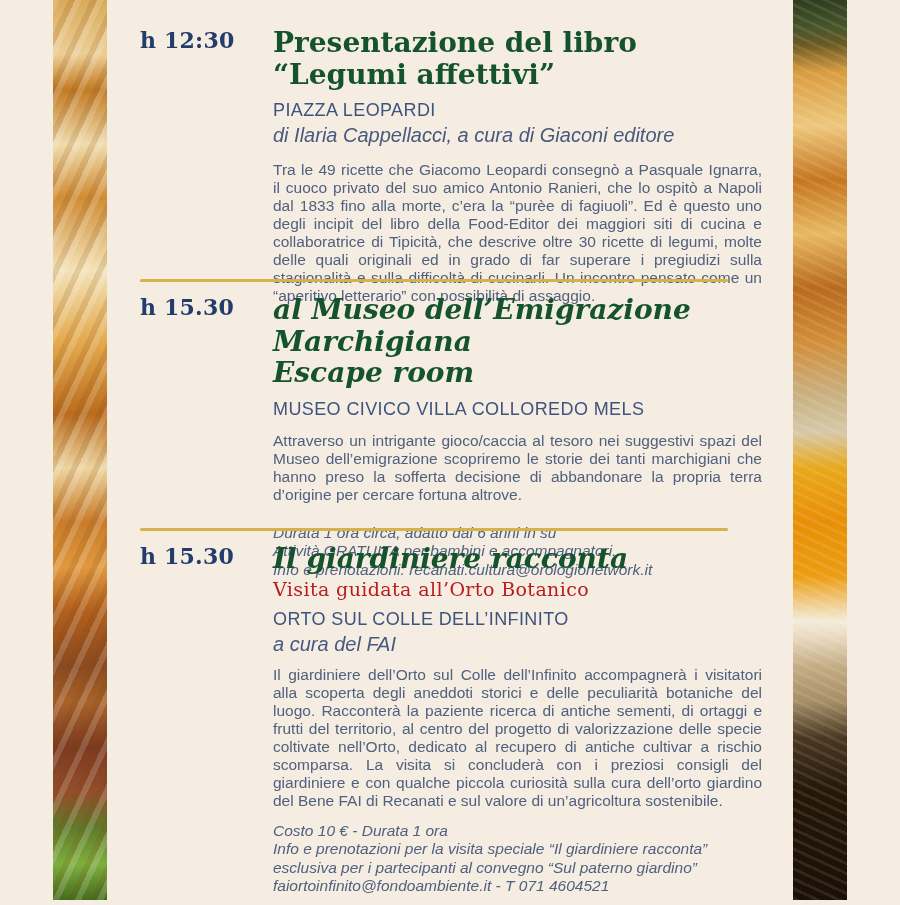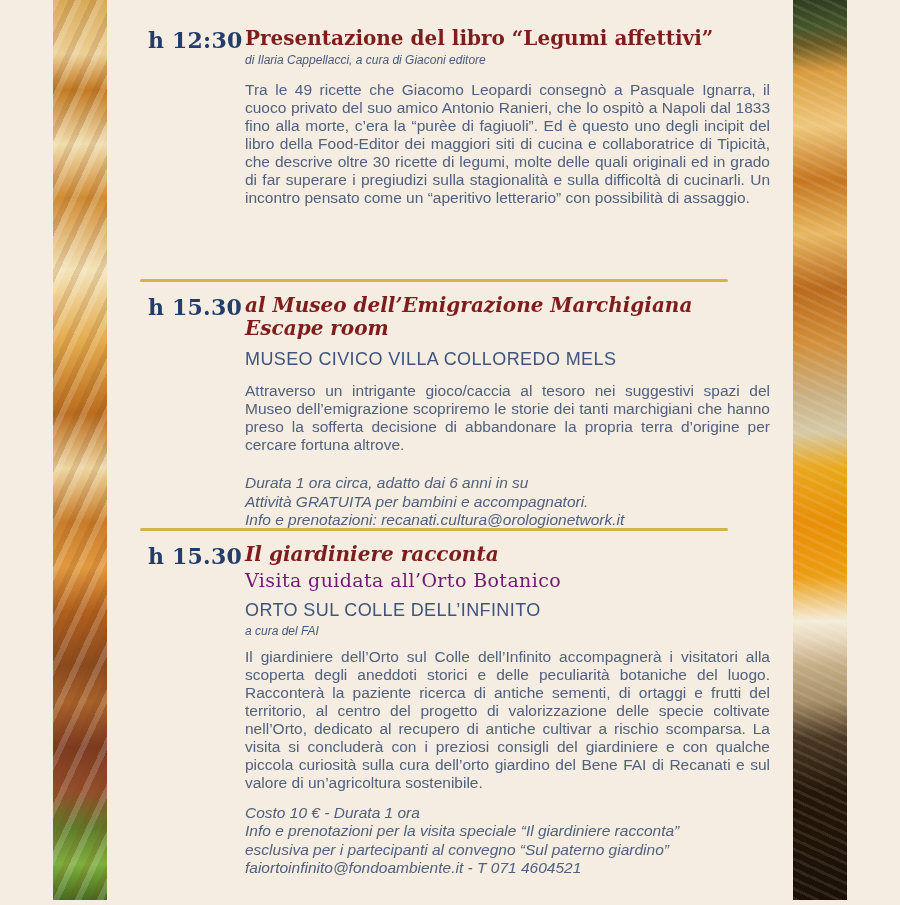--- a/index.html
+++ b/index.html
@@ -28,42 +28,42 @@
         #2f3d1f 0%, #45552a 3%, #6b5a23 5%,
         #d99c3f 8%, #eec77c 14%, #c5761f 20%, #e8b862 26%, #b96a1d 32%,
         #d28e38 38%, #c9b183 44%, #d6c9a8 48%,
         #e9a81d 52%, #e78f07 58%, #ec9d12 64%,
         #f3ecd9 69%, #e8d7bd 71%,
         #c4ad85 74%, #a58d66 78%,
         #4a3722 82%, #241708 88%, #1b1006 100%);
   }
 
   .section{
-    position:absolute;left:148px;width:622px;
-    display:grid;grid-template-columns:97px 1fr;
+    position:absolute;left:140px;width:622px;
+    display:grid;grid-template-columns:97px 1fr;gap:36px;
   }
   .time{
     font-family:"DejaVu Serif", serif;font-weight:700;
     font-size:22px;color:#223d6b;letter-spacing:.2px;line-height:1.2;
   }
   .title{
     font-family:"DejaVu Serif", serif;font-weight:700;
-    font-size:20px;color:#7f1d1d;line-height:1.13;margin:0;
+    font-size:28px;color:#14532d;line-height:1.13;margin:0;
   }
   .title .line{display:block;}
   .title.italic{font-style:italic;}
   .subtitle{
     font-family:"DejaVu Serif", serif;font-weight:400;
-    font-size:19px;color:#701a75;letter-spacing:.4px;margin-top:3px;
+    font-size:19px;color:#b91c1c;letter-spacing:.4px;margin-top:3px;
   }
   .venue{
     font-size:18px;color:#3e547e;letter-spacing:.4px;margin-top:10px;
   }
   .byline{
-    font-size:12px;font-style:italic;color:#47597e;margin-top:3px;
+    font-size:20px;font-style:italic;color:#47597e;margin-top:3px;
   }
   .bodytext{
     font-size:15.5px;line-height:18px;color:#50607f;
     text-align:justify;margin-top:14px;
   }
   .notes{margin-top:20px;}
   .note{
     font-style:italic;font-size:15.5px;line-height:18.5px;color:#50607f;
   }
   .divider{
@@ -74,20 +74,21 @@
 </head>
 <body>
 
 <div class="photo-strip left"></div>
 <div class="photo-strip right"></div>
 
 <div class="section" style="top:27px;">
   <div class="time">h 12:30</div>
   <div>
     <h2 class="title">Presentazione del libro “Legumi affettivi”</h2>
+    <div class="venue">PIAZZA LEOPARDI</div>
     <div class="byline">di Ilaria Cappellacci, a cura di Giaconi editore</div>
     <div class="bodytext">Tra le 49 ricette che Giacomo Leopardi consegnò a Pasquale Ignarra, il cuoco privato del suo amico Antonio Ranieri, che lo ospitò a Napoli dal 1833 fino alla morte, c’era la “purèe di fagiuoli”. Ed è questo uno degli incipit del libro della Food-Editor dei maggiori siti di cucina e collaboratrice di Tipicità, che descrive oltre 30 ricette di legumi, molte delle quali originali ed in grado di far superare i pregiudizi sulla stagionalità e sulla difficoltà di cucinarli. Un incontro pensato come un “aperitivo letterario” con possibilità di assaggio.</div>
   </div>
 </div>
 
 <div class="divider" style="top:279px;"></div>
 
 <div class="section" style="top:294px;">
   <div class="time">h 15.30</div>
   <div>

